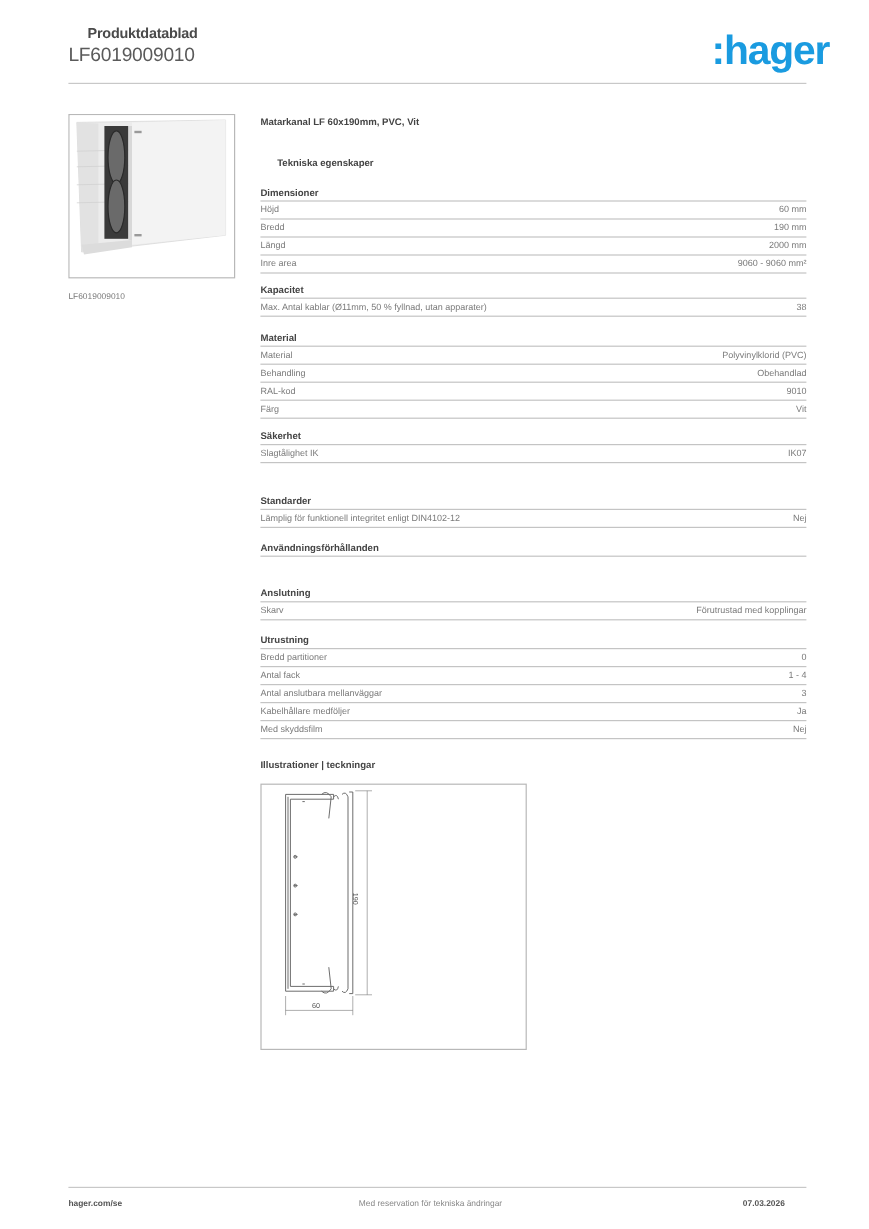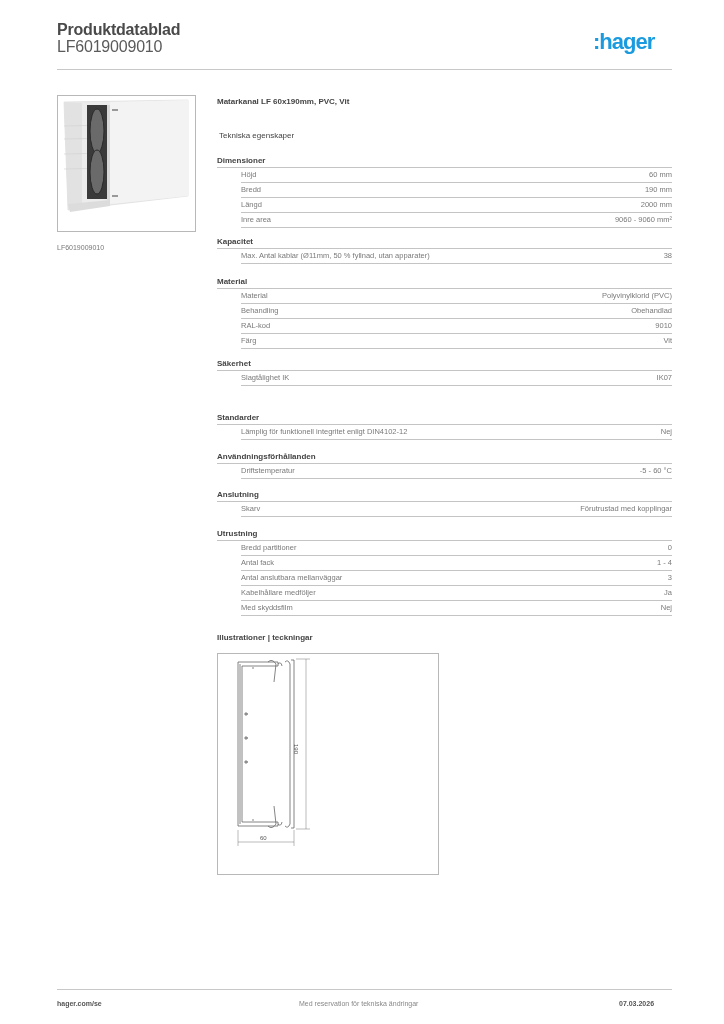--- a/index.html
+++ b/index.html
@@ -1,33 +1,33 @@
 <!DOCTYPE html>
 <html><head>
 <meta charset="utf-8">
 <style>
   html, body { margin:0; padding:0; background:#ffffff; }
   body { width:724px; height:1024px; position:relative; overflow:hidden;
          font-family:"Liberation Sans", sans-serif; color:#555; }
   .abs { position:absolute; }
 
   
-  .doc-title { left:57px; top:21px; font-size:16px; font-weight:bold; color:#4a4a4a; letter-spacing:-0.2px; }
+  .doc-title { left:73px; top:21px; font-size:12px; font-weight:bold; color:#4a4a4a; letter-spacing:-0.2px; }
   .doc-code { left:57px; top:38px; font-size:16px; color:#5a5a5a; letter-spacing:-0.2px; }
-  .logo { left:593px; top:28px; font-size:22px; font-weight:bold; color:#1a9be0; letter-spacing:-1px; line-height:28px; }
+  .logo { left:593px; top:28px; font-size:34px; font-weight:bold; color:#1a9be0; letter-spacing:-1px; line-height:28px; }
   .header-rule { left:57px; top:69px; width:615px; height:1px; background:#c8c8c8; }
 
   
   .photo-frame { left:57px; top:95px; width:139px; height:137px; border:1px solid #b8b8b8; box-sizing:border-box; background:#fff; }
   .photo-caption { left:57px; top:244px; font-size:7px; color:#777; }
   .product-name { position:absolute; left:217px; top:97px; font-size:8px; font-weight:bold; color:#444; }
-  .tech-title { position:absolute; left:219px; top:131px; font-size:8px; font-weight:normal; color:#444; }
+  .tech-title { position:absolute; left:231px; top:131px; font-size:8px; font-weight:bold; color:#444; }
   .section { position:absolute; left:217px; width:455px; }
   .section-head { font-size:8px; font-weight:bold; color:#444; height:12px; line-height:12px; border-bottom:1px solid #c4c4c4; }
-  .row { display:flex; justify-content:space-between; height:14px; line-height:14px; font-size:7.5px; color:#7a7a7a; border-bottom:1px solid #c4c4c4;margin-left:24px; }
+  .row { display:flex; justify-content:space-between; height:14px; line-height:14px; font-size:7.5px; color:#7a7a7a; border-bottom:1px solid #c4c4c4; }
   .row .lbl { white-space:nowrap; }
   .row .val { white-space:nowrap; text-align:left; }
 
   .illus-title { position:absolute; left:217px; top:633px; font-size:8px; font-weight:bold; color:#444; }
   .drawing-frame { left:217px; top:653px; width:222px; height:222px; border:1px solid #b8b8b8; box-sizing:border-box; background:#fff; }
 
   
   .footer-rule { left:57px; top:989px; width:615px; height:1px; background:#c8c8c8; }
   .footer-left { left:57px; top:1000px; font-size:7px; font-weight:bold; color:#555; }
   .footer-center { left:299px; top:1000px; font-size:7px; color:#888; }
@@ -128,24 +128,20 @@
 <div class="section" style="top:412px;">
   <div class="section-head">Standarder</div>
   <div class="row">
       <span class="lbl">Lämplig för funktionell integritet enligt DIN4102-12</span>
       <span class="val">Nej</span>
     </div>
 </div>
 
 <div class="section" style="top:451px;">
   <div class="section-head">Användningsförhållanden</div>
-  <div class="row">
-      <span class="lbl">Driftstemperatur</span>
-      <span class="val">-5 - 60 °C</span>
-    </div>
 </div>
 
 <div class="section" style="top:489px;">
   <div class="section-head">Anslutning</div>
   <div class="row">
       <span class="lbl">Skarv</span>
       <span class="val">Förutrustad med kopplingar</span>
     </div>
 </div>
 

